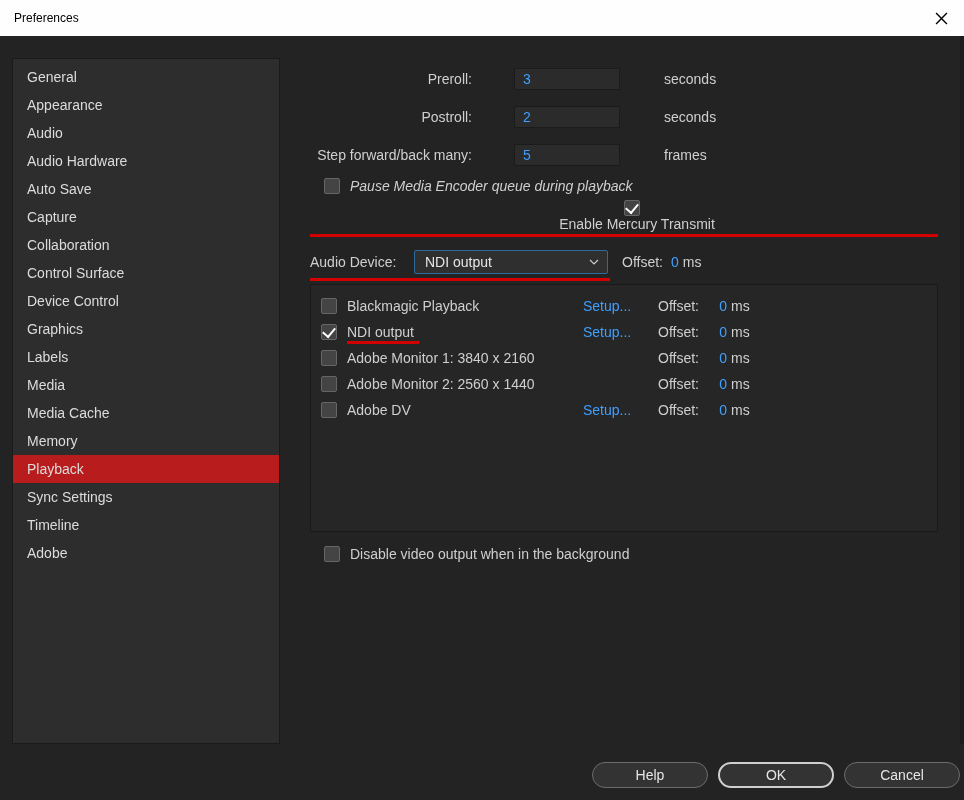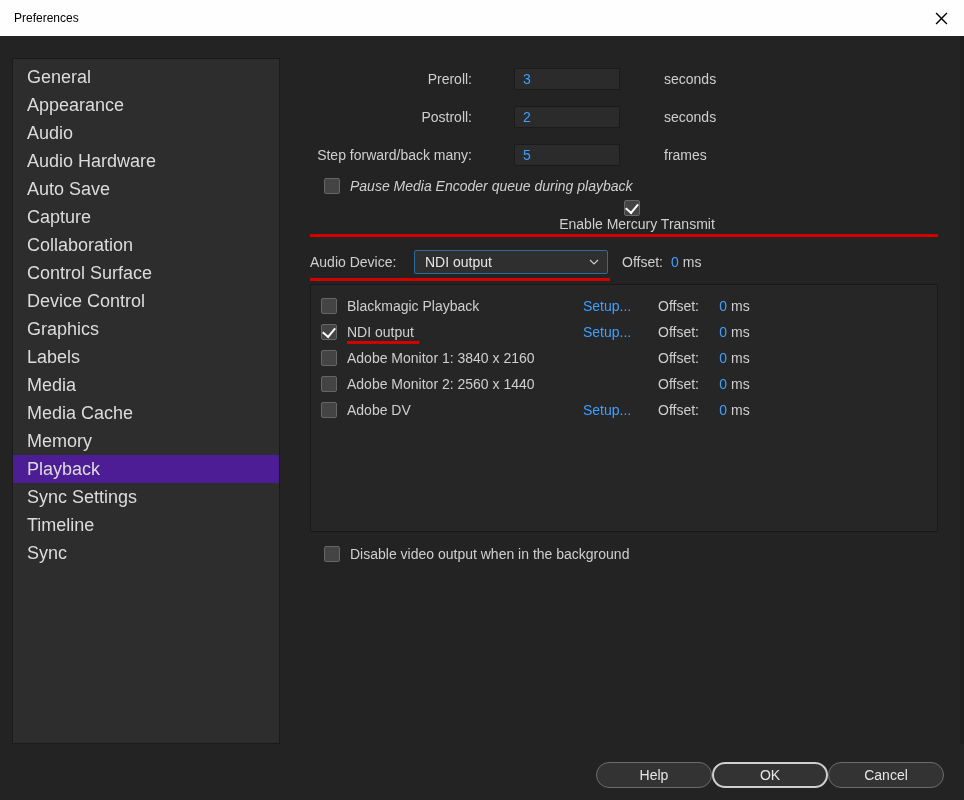--- a/index.html
+++ b/index.html
@@ -37,25 +37,25 @@
   }
   .sidebar {
     width: 268px;
     background: #2d2d2d;
     border: 1px solid #1a1a1a;
     padding: 4px 0;
   }
   .sidebar-item {
     padding: 6px 14px;
     color: #dcdcdc;
-    font-size: 18px;
+    font-size: 14px;
     line-height: 16px;
     cursor: pointer;
   }
-  .sidebar-item.selected { background: #4c1d95; }
+  .sidebar-item.selected { background: #b91c1c; }
   .content {
     flex: 1;
     padding: 6px 18px 0 6px;
     color: #cfcfcf;
     position: relative;
   }
   .row {
     display: flex;
     align-items: center;
     min-height: 30px;
@@ -139,23 +139,24 @@
   }
   .vrow .vname { flex: 0 0 262px; display: flex; align-items: center; }
   .vrow .setup { color: #3ea0ff; width: 60px; cursor: pointer; }
   .vrow .voffset { width: 56px; color: #cfcfcf; text-align: right; }
   .vrow .vval { color: #3ea0ff; width: 22px; text-align: right; margin-left: 6px; }
   .vrow .vms { color: #cfcfcf; margin-left: 4px; }
   .red-line3 { position: absolute; height: 3px; background: #d40000; left: 26px; width: 72px; top: 22px; }
   .bg-chk-row { display:flex; align-items:flex-start; margin-top: 14px; margin-left: 14px;}
   .buttons {
     position: absolute;
-    right: 20px;
+    right: 4px;
     bottom: 12px;
     display: flex;
+    gap: 10px;
     align-items: center;
   }
   .btn {
     width: 116px;
     height: 26px;
     border-radius: 14px;
     background: #333;
     border: 1px solid #6c6c6c;
     color: #e6e6e6;
     display: flex; align-items: center; justify-content: center;
@@ -197,21 +198,21 @@
       <div class="sidebar-item">Control Surface</div>
       <div class="sidebar-item">Device Control</div>
       <div class="sidebar-item">Graphics</div>
       <div class="sidebar-item">Labels</div>
       <div class="sidebar-item">Media</div>
       <div class="sidebar-item">Media Cache</div>
       <div class="sidebar-item">Memory</div>
       <div class="sidebar-item selected">Playback</div>
       <div class="sidebar-item">Sync Settings</div>
       <div class="sidebar-item">Timeline</div>
-      <div class="sidebar-item">Sync</div>
+      <div class="sidebar-item">Adobe</div>
     </div>
 
   <div class="content">
     <div class="content-inner">
 
       <div class="row">
         <span class="lab">Preroll:</span>
         <span class="input-num">
             <span>3</span>
           </span>

